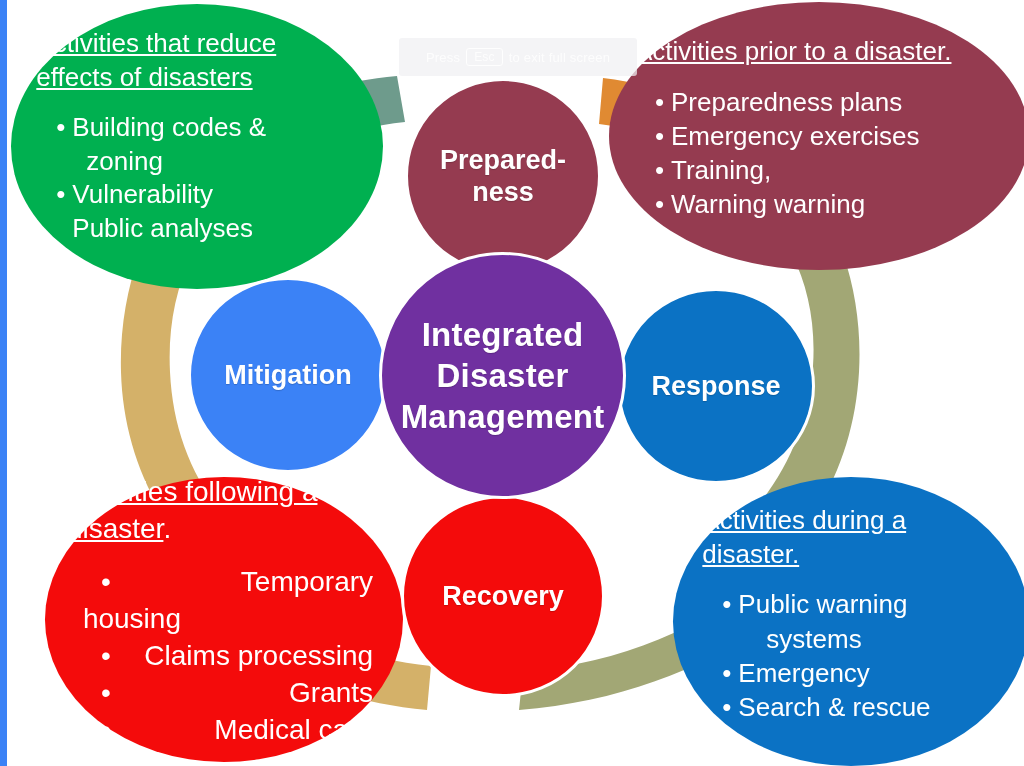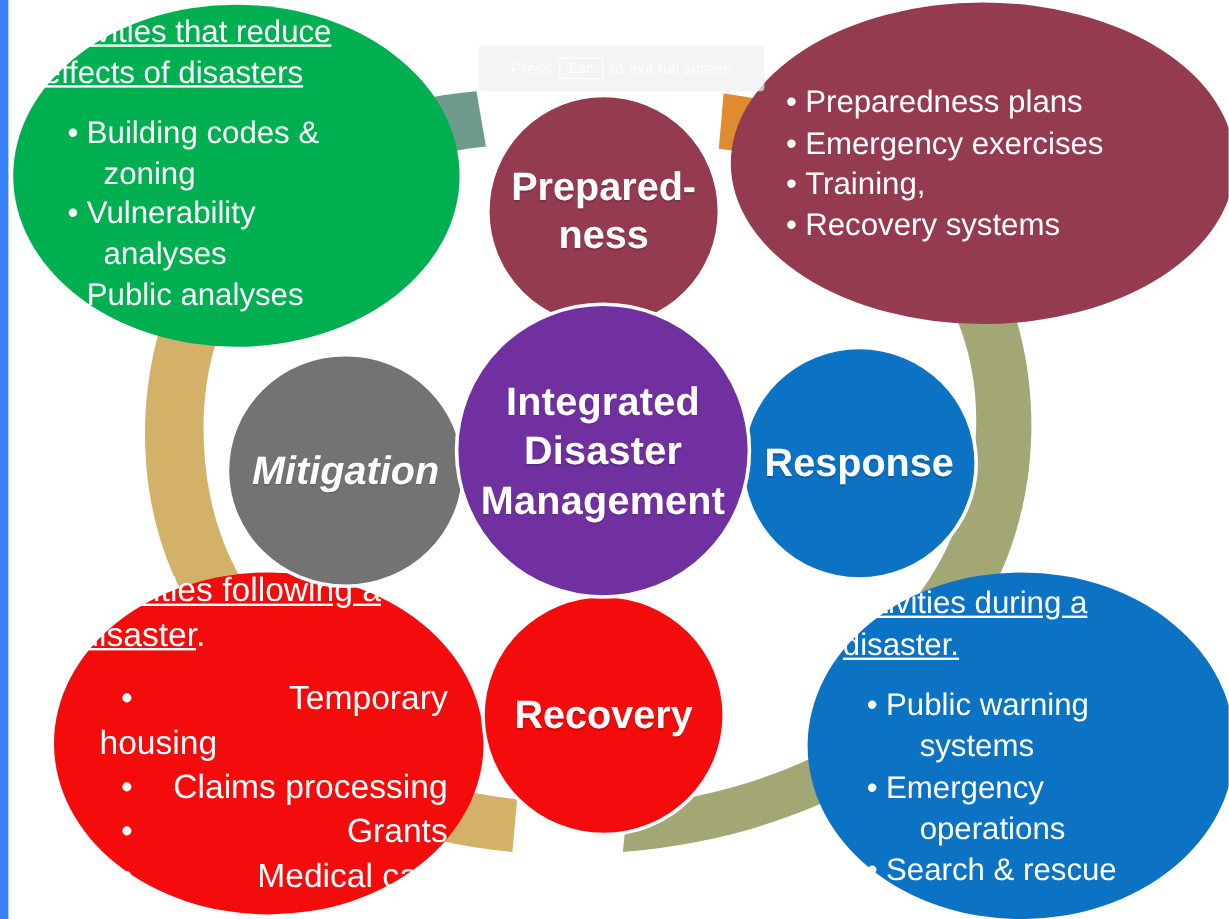--- a/index.html
+++ b/index.html
@@ -38,21 +38,21 @@
     border: 3px solid #ffffff;
   }
   .hub {
     font-size: 33px;
     font-weight: bold;
     line-height: 1.25;
     letter-spacing: .2px;
     text-shadow: 0 1px 1px rgba(0,0,0,.18);
   }
   .phase {
-    font-size: 33px;
+    font-size: 27px;
     font-weight: bold;
     line-height: 1.2;
     text-shadow: 0 1px 1px rgba(0,0,0,.18);
   }
   .callout {
     position: absolute;
     border-radius: 50%;
     box-sizing: border-box;
     color: #ffffff;
     display: flex;
@@ -98,24 +98,23 @@
     left: 372px; top: 252px;
     width: 247px; height: 247px;
     background: #7030A0;
   }
   #node-preparedness {
     left: 398px; top: 78px;
     width: 196px; height: 196px;
     background: #953B50;
   }
   #node-mitigation {
-    left: 181px; top: 294px;
+    left: 181px; top: 277px;
     width: 200px; height: 196px;
-    background: #737373;
-    font-style: italic;
+    background: #3b82f6;
   }
   #node-response {
     left: 610px; top: 288px;
     width: 198px; height: 196px;
     background: #0B72C4;
   }
   #node-recovery {
     left: 394px; top: 495px;
     width: 204px; height: 202px;
     background: #F40B0B;
@@ -221,43 +220,41 @@
         <li>
           <span>Building codes &amp;</span>
         </li>
         <li class="nobullet">
           <span style="margin-left:14px">zoning</span>
         </li>
         <li>
           <span>Vulnerability</span>
         </li>
         <li class="nobullet">
-          <span style="margin-left:14px">analyses</span>
-        </li>
-        <li class="nobullet">
           <span>Public analyses</span>
         </li>
       </ul>
     </div>
   </div>
 
   <div class="callout" id="callout-preparedness">
     <div class="inner">
+      <div class="hdr">Activities prior to a disaster.</div>
       <ul class="blist">
         <li>
           <span>Preparedness plans</span>
         </li>
         <li>
           <span>Emergency  exercises</span>
         </li>
         <li>
           <span>Training,</span>
         </li>
         <li>
-          <span>Recovery systems</span>
+          <span>Warning warning</span>
         </li>
       </ul>
     </div>
   </div>
 
   <div class="callout" id="callout-recovery">
     <div class="inner">
       <div class="hdr">Activities following a</div>
       <div>
         <span class="hdr">disaster</span><span>.</span>
@@ -289,23 +286,20 @@
       <ul class="blist">
         <li>
           <span>Public warning</span>
         </li>
         <li class="nobullet">
           <span style="margin-left:28px">systems</span>
         </li>
         <li>
           <span>Emergency</span>
         </li>
-        <li class="nobullet">
-          <span style="margin-left:28px">operations</span>
-        </li>
         <li>
           <span>Search &amp; rescue</span>
         </li>
       </ul>
     </div>
   </div>
 
   <div class="node phase" id="node-preparedness">
     <div>
       <div>Prepared-</div>

